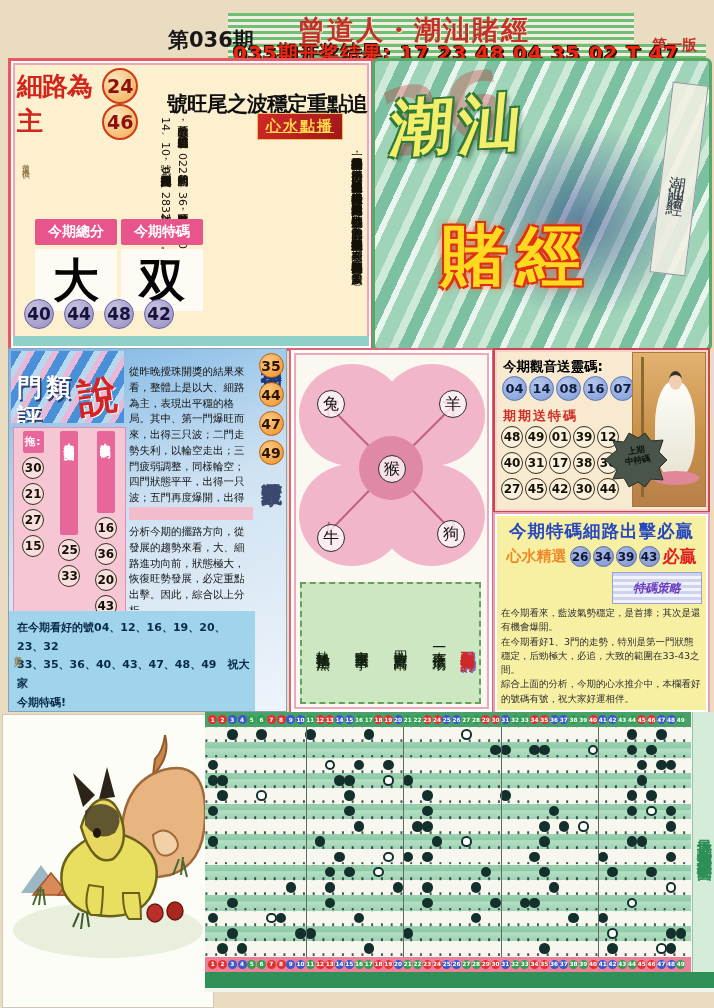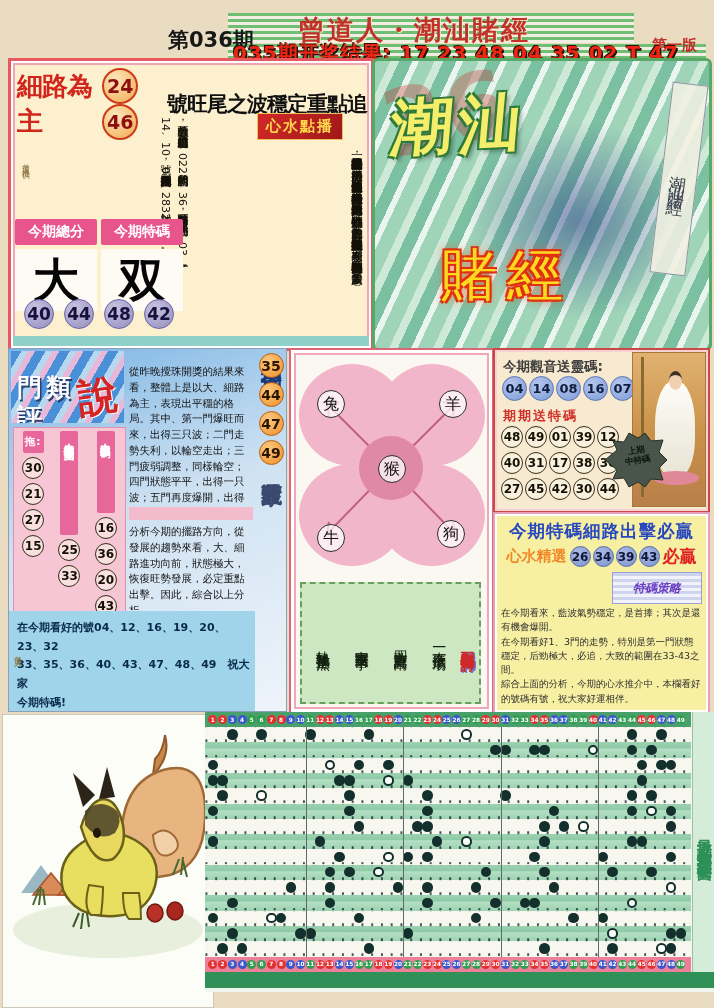--- a/index.html
+++ b/index.html
@@ -47,22 +47,22 @@
   .byline{font-size:8px;color:#8a7340;letter-spacing:2px;}
   .aqua{background:#8fd0c8;}
   
   .box-tr{left:372px;top:58px;width:334px;height:287px;border:3px solid #58a868;border-radius:6px;
           overflow:hidden;background:repeating-linear-gradient(115deg,#9fd4b8 0 14px,#cfe9d8 14px 22px,#7cc0a2 22px 34px,#e9f5ee 34px 40px);}
   .box-tr::before{content:"";position:absolute;left:90px;top:60px;width:230px;height:200px;
           background:radial-gradient(ellipse at center,rgba(46,66,140,.55),rgba(46,66,140,0) 70%);}
   .ghost36{font-size:92px;font-weight:bold;color:rgba(198,44,44,.32);transform:rotate(-12deg);}
   .t-chao{font-size:62px;font-weight:bold;color:#f5ee6a;transform:skewX(-8deg) rotate(-3deg);letter-spacing:6px;
           text-shadow:2px 2px 0 #2f7a3a,-2px -2px 0 #2f7a3a,2px -2px 0 #2f7a3a,-2px 2px 0 #2f7a3a,4px 4px 4px rgba(0,0,0,.35);}
-  .t-du{font-size:56px;font-weight:normal;color:#ffd920;letter-spacing:10px;
-        text-shadow:2px 2px 0 #e03010,-2px -2px 0 #e03010,2px -2px 0 #e03010,-2px 2px 0 #e03010,0 0 10px #ff5020;margin-top:27px;}
+  .t-du{font-size:66px;font-weight:bold;color:#ffd920;letter-spacing:10px;
+        text-shadow:2px 2px 0 #e03010,-2px -2px 0 #e03010,2px -2px 0 #e03010,-2px 2px 0 #e03010,0 0 10px #ff5020;}
   .spine{width:34px;height:190px;background:rgba(242,240,226,.88);border:1px solid #8a94a0;
          transform:rotate(7deg);display:flex;align-items:center;justify-content:center;}
   .spine-txt{font-size:17px;color:#3c4452;letter-spacing:8px;}
   
   .box-ml{left:8px;top:348px;width:277px;height:362px;border:1px solid #8aa0b8;
           background:linear-gradient(160deg,#79b4e4,#cfe2f2 45%,#eef4fa);}
   .ml-logo{left:2px;top:2px;width:113px;height:72px;overflow:hidden;
            background:repeating-linear-gradient(120deg,#4a90d8 0 9px,#b8d8f0 9px 15px,#e8b8d8 15px 21px);}
   .ml-logo-main{font-size:25px;font-weight:bold;color:#fdfdfd;line-height:1.2;
            text-shadow:1.5px 1.5px 0 #29406e;letter-spacing:4px;}
@@ -90,21 +90,21 @@
       background:rgba(255,255,255,.75);display:flex;align-items:center;justify-content:center;
       font-size:16px;color:#101010;}
   .poem-box{left:9px;top:232px;width:181px;height:122px;background:#cde7c2;border:2px dashed #66a05c;
       display:flex;flex-direction:row-reverse;justify-content:space-around;align-items:center;
       padding:4px 2px;box-sizing:border-box;}
   .poem-title{font-size:14px;font-weight:bold;color:#d02828;text-shadow:1.5px 1.5px 0 #7468c8;letter-spacing:1px;}
   .poem-line{font-size:14px;color:#13200f;font-family:"DejaVu Serif",serif;letter-spacing:1px;}
   
   .box-gy{left:493px;top:348px;width:213px;height:161px;background:#f7ead0;border:2px solid #cc4848;
           box-shadow:inset 0 0 0 2px #f6d2d2;}
-  .gy-title{font-size:13.5px;font-weight:bold;color:#404040;}
+  .gy-title{font-size:13.5px;font-weight:bold;color:#000000;}
   .gy-sub{font-size:13px;font-weight:bold;color:#d03028;letter-spacing:2px;}
   .ringrow{display:flex;}
   .gy-art{right:2px;top:2px;width:72px;height:153px;overflow:visible;
           background:linear-gradient(180deg,#e2b271,#c89048 55%,#b8804a);border:1px solid #a87838;}
   .gy-robe{position:absolute;left:22px;top:28px;width:40px;height:96px;border-radius:45% 45% 40% 40%;
           background:linear-gradient(180deg,#fdfdf8,#e8e4d4);}
   .gy-head{position:absolute;left:36px;top:18px;width:13px;height:15px;border-radius:50%;background:#f0d0b0;border-top:4px solid #3a3028;}
   .gy-lotus{position:absolute;left:20px;top:118px;width:46px;height:14px;border-radius:50%;background:#e08898;}
   .starburst{position:absolute;left:-30px;top:78px;width:66px;height:58px;}
   .star-label{position:absolute;left:-22px;top:92px;width:52px;text-align:center;transform:rotate(-8deg);
@@ -160,24 +160,24 @@
   <div class="abs result" style="left:233px;top:40px;">035期开奖结果: 17 23 48 04 35 02 T 47</div>
 
   <div class="abs box-tl">
     <div class="headline">
       <span class="hl-red">細路為主</span>
       <span><span class="ball b-head">24</span><span class="ball b-head">46</span></span>
       <span class="hl-black">號</span>
       <span class="hl-black">旺尾之波穩定重點追</span>
     </div>
     <div class="abs vrl vtext" style="right:6px;top:88px;height:178px;width:178px;">從上一期的攪珠結果再根據近期的擺路走勢分析得出，所得出的擺路走勢，整體的格局仍然是以爆冷勢頭開了，而再根據以往十年來的擺路走勢分析看，則轉向是以大細路方向的表現十分大旺，且特別號碼亦從中旺出，看色波方面的走勢，在近期的特碼方面則以藍波和綠波雙雙持旺開出，而在今期看來，特碼旺向第三門和第四門的希望極高，故要多加留意了。</div>
-    <div class="abs tip-label" style="right:28px;top:52px;">心水點播</div>
+    <div class="abs tip-label" style="right:28px;top:52px;text-decoration:underline;">心水點播</div>
     <div class="abs vrl vtext" style="left:34px;top:56px;height:150px;width:146px;font-size:11px;">以上面的分析，綜合得出是以第一門的06、02號和第四門的28、36號有着要佳勢頭旺出，另外在第一門的05、03號和第二門的14、10號，再與膽拖腳吼多兩只分別是07、28號和32、49號一齊贏錢。</div>
     <div class="abs vrl byline" style="left:8px;top:96px;height:110px;">曾道人提供</div>
-    <div class="abs tot-grid" style="left:4px;top:158px;">
+    <div class="abs tot-grid" style="left:24px;top:158px;">
       <div class="tot-head">今期總分</div>
       <div class="tot-head">今期特碼</div>
       <div class="tot-val">大</div>
       <div class="tot-val">双</div>
     </div>
     <div class="abs" style="left:8px;top:238px;display:flex;">
         <span class="ball b-gray">40</span>
         <span class="ball b-gray">44</span>
         <span class="ball b-gray">48</span>
         <span class="ball b-gray">42</span>

